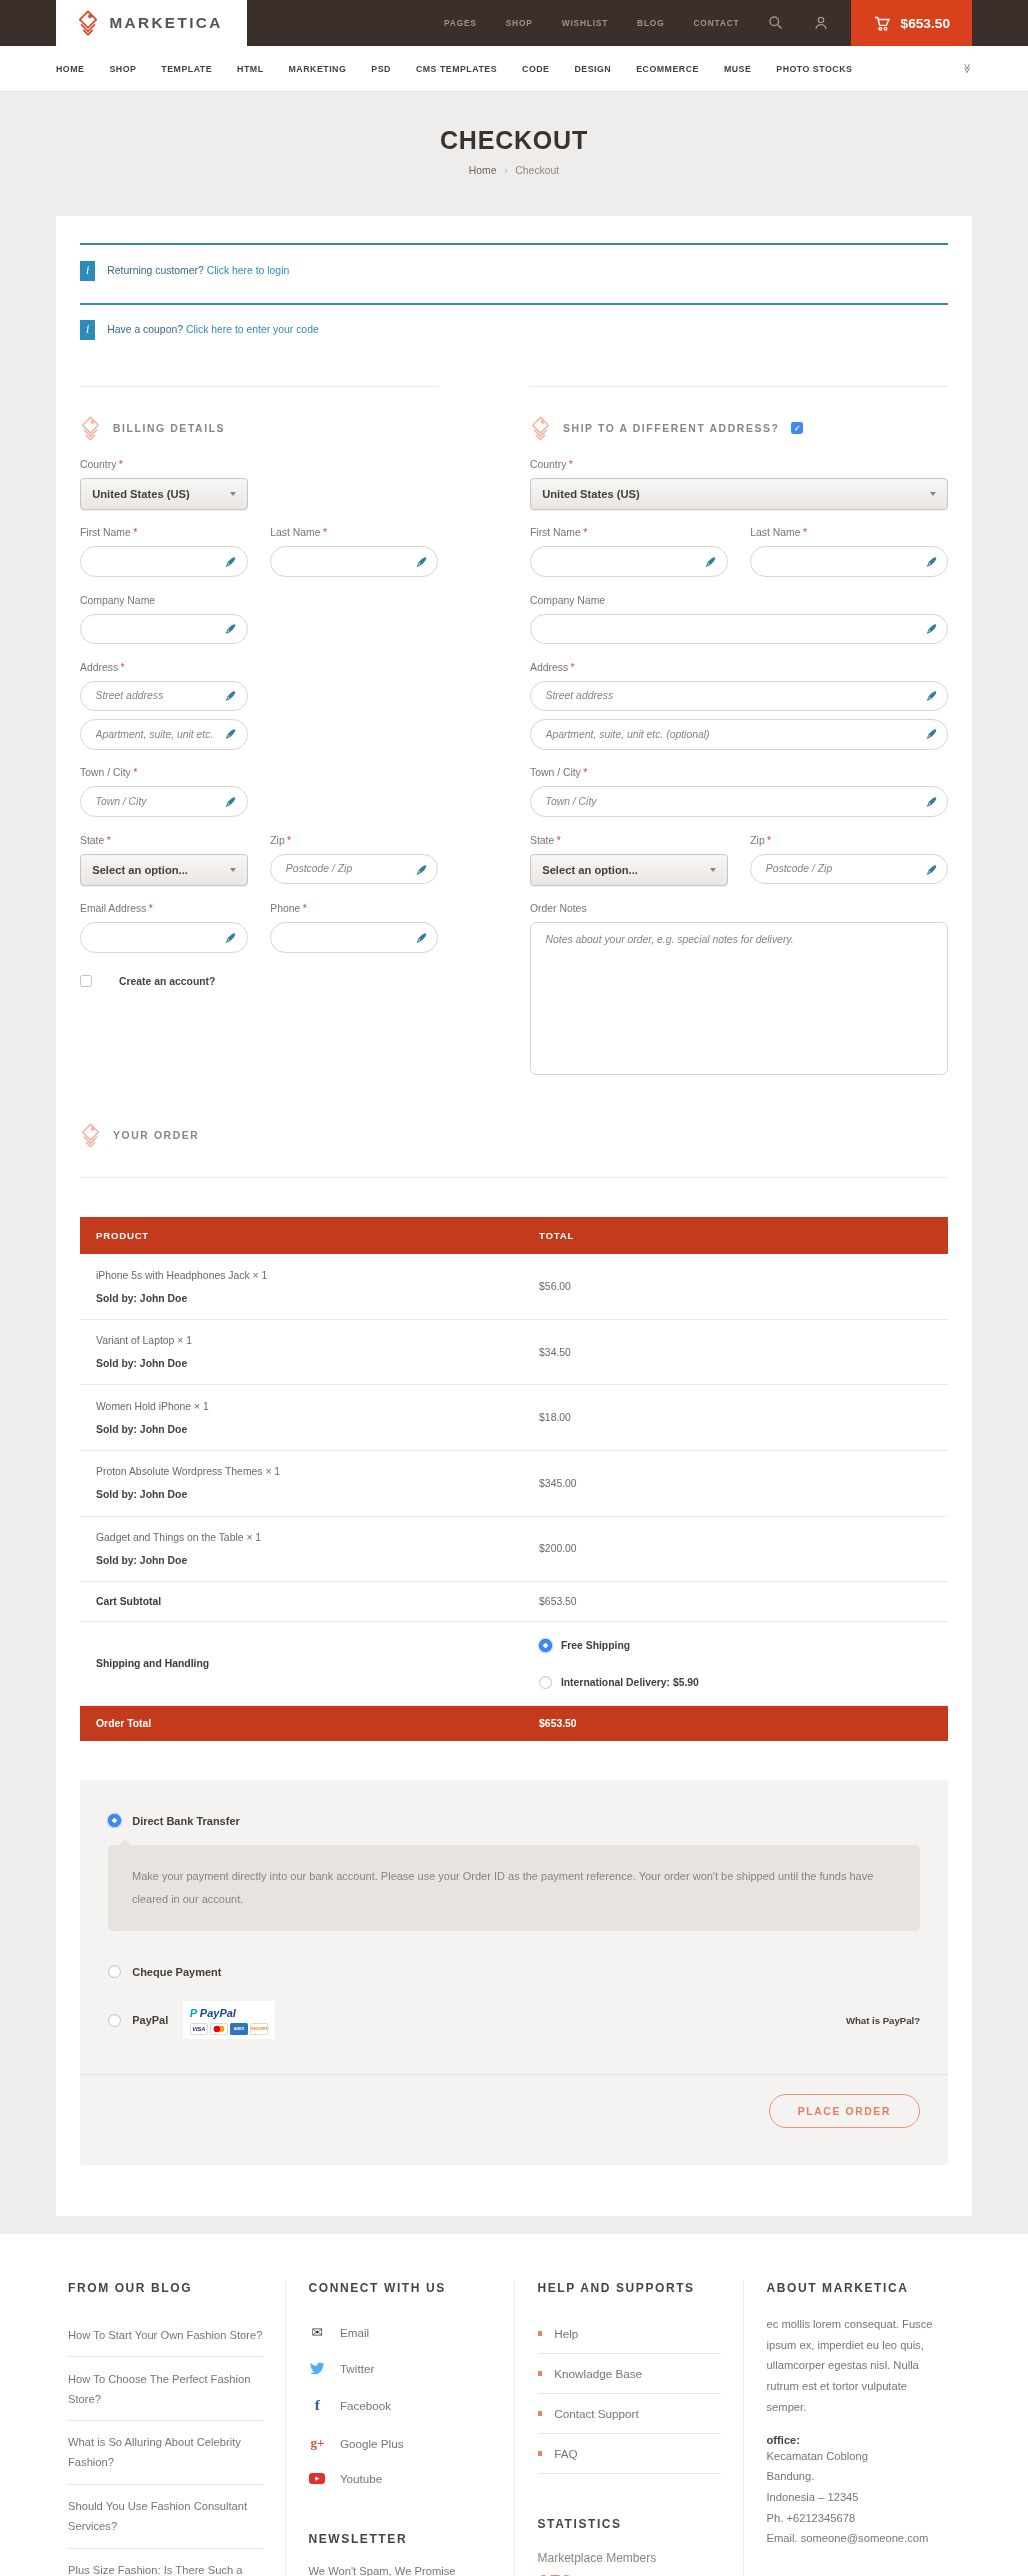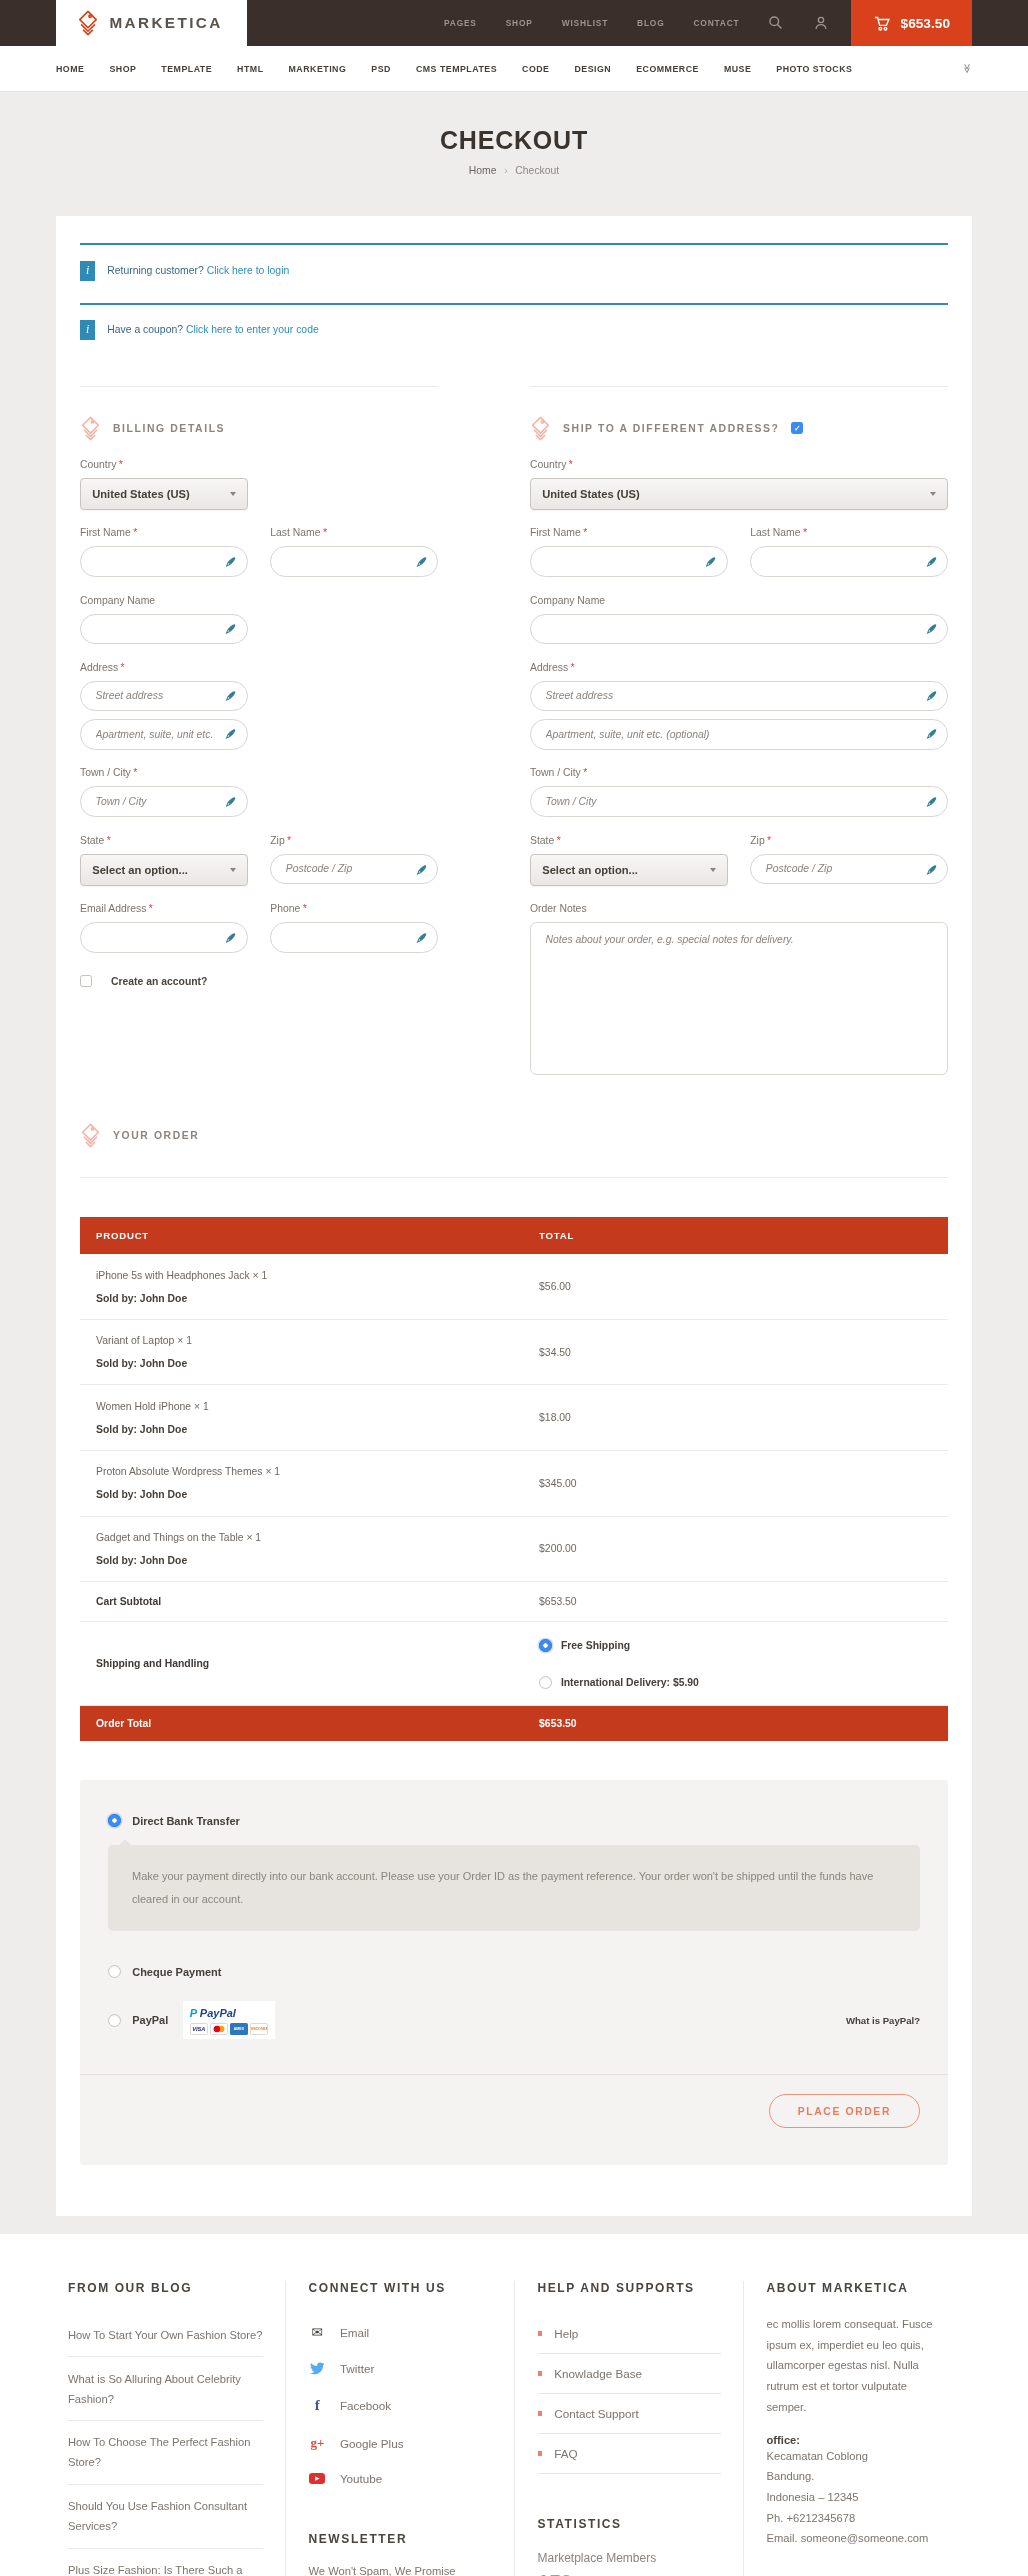--- a/index.html
+++ b/index.html
@@ -62,21 +62,21 @@
   .stack { margin-top:8px; }
   .selectbox {
     height:32px; border:0.8px solid #c8c4bf; border-radius:4px; cursor:pointer;
     background:linear-gradient(#f8f7f6,#e9e6e3); display:flex; align-items:center;
     padding:0 11.2px; font-size:11.2px; font-weight:bold; color:#454039; box-shadow:0 0.8px 0.8px rgba(0,0,0,.05);
   }
   .selectbox .arrow { margin-left:auto; width:0; height:0; border-left:3.2px solid transparent; border-right:3.2px solid transparent; border-top:4px solid #8a837e; }
   .cb { width:12px; height:12px; border-radius:2.4px; display:inline-flex; align-items:center; justify-content:center; cursor:pointer; flex:none; }
   .cb.off { border:0.8px solid #c6c1bc; background:#fff; }
   .cb.on { background:#3d8af2; color:#fff; font-size:8px; font-weight:bold; }
-  .create-acc { display:flex; align-items:center; gap:19px; margin-top:22.5px; font-size:10.4px; font-weight:bold; color:#4a443e; }
+  .create-acc { display:flex; align-items:center; gap:27px; margin-top:22.5px; font-size:10.4px; font-weight:bold; color:#4a443e; }
   textarea.notes {
     width:100%; height:153px; border:0.8px solid #d9d5d1; border-radius:6.4px; resize:none;
     padding:11.2px 14.5px; font-size:10.4px; font-style:italic; color:#6d665f; outline:none;
     font-family:"Liberation Sans", sans-serif;
   }
   textarea.notes::placeholder { color:#8a837e; }
 
   
   .order-head { margin-top:45px; }
   .order-hr { border:none; border-top:0.8px solid #eceae7; margin:29px 0 39px; }
@@ -517,22 +517,22 @@
     </div>
   </div>
 
 </main>
 
 <footer class="site-footer">
 
   <div class="fcol">
     <div class="fhead">FROM OUR BLOG</div>
     <div class="blog-item">How To Start Your Own Fashion Store?</div>
+    <div class="blog-item">How To Choose The Perfect Fashion Store?</div>
     <div class="blog-item">What is So Alluring About Celebrity Fashion?</div>
-    <div class="blog-item">How To Choose The Perfect Fashion Store?</div>
     <div class="blog-item">Should You Use Fashion Consultant Services?</div>
     <div class="blog-item">Plus Size Fashion: Is There Such a Thing?</div>
   </div>
 
   <div class="fcol">
     <div class="fhead">CONNECT WITH US</div>
     <div class="soc-row">
       <span class="soc-ic glyph-email">✉</span>
       <span>Email</span>
     </div>

